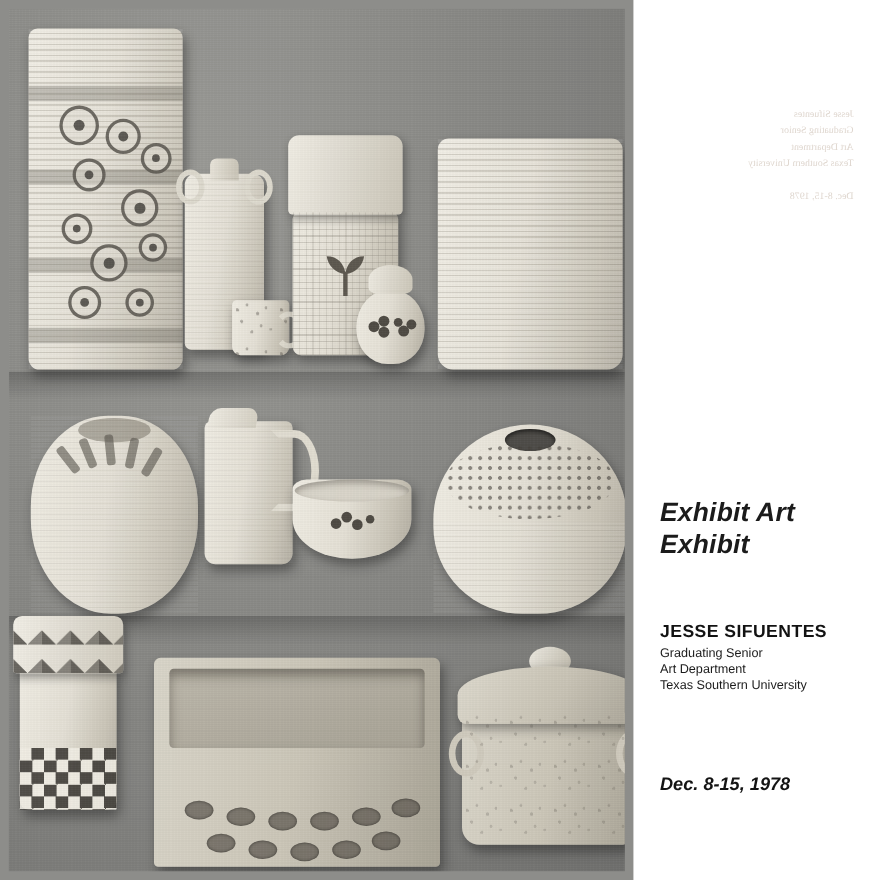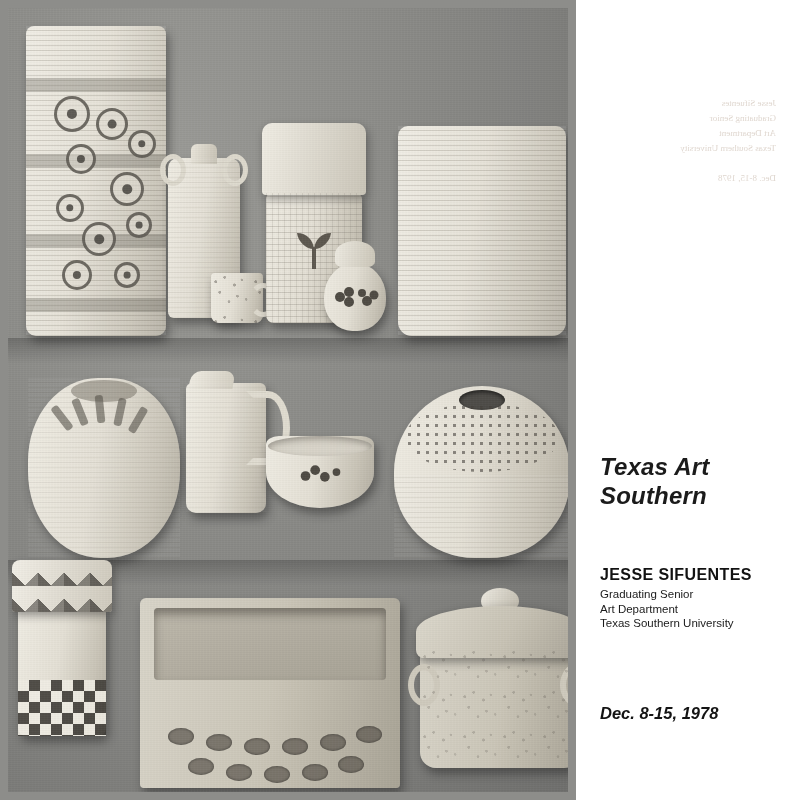--- a/index.html
+++ b/index.html
@@ -508,22 +508,22 @@
   <div class="textpanel">
 
     <div class="ghost">Jesse Sifuentes
 Graduating Senior
 Art Department
 Texas Southern University
 
 Dec. 8-15, 1978</div>
 
     <div class="title-block">
-      <div class="t-line">Texas Art</div>
-      <div class="t-line">Southern</div>
+      <div class="t-line">Exhibit Art</div>
+      <div class="t-line">Exhibit</div>
     </div>
 
     <div class="credit-block">
       <div class="name">JESSE SIFUENTES</div>
       <div class="line">Graduating Senior</div>
       <div class="line">Art Department</div>
       <div class="line">Texas Southern University</div>
     </div>
 
     <div class="date-block">Dec. 8-15, 1978</div>

